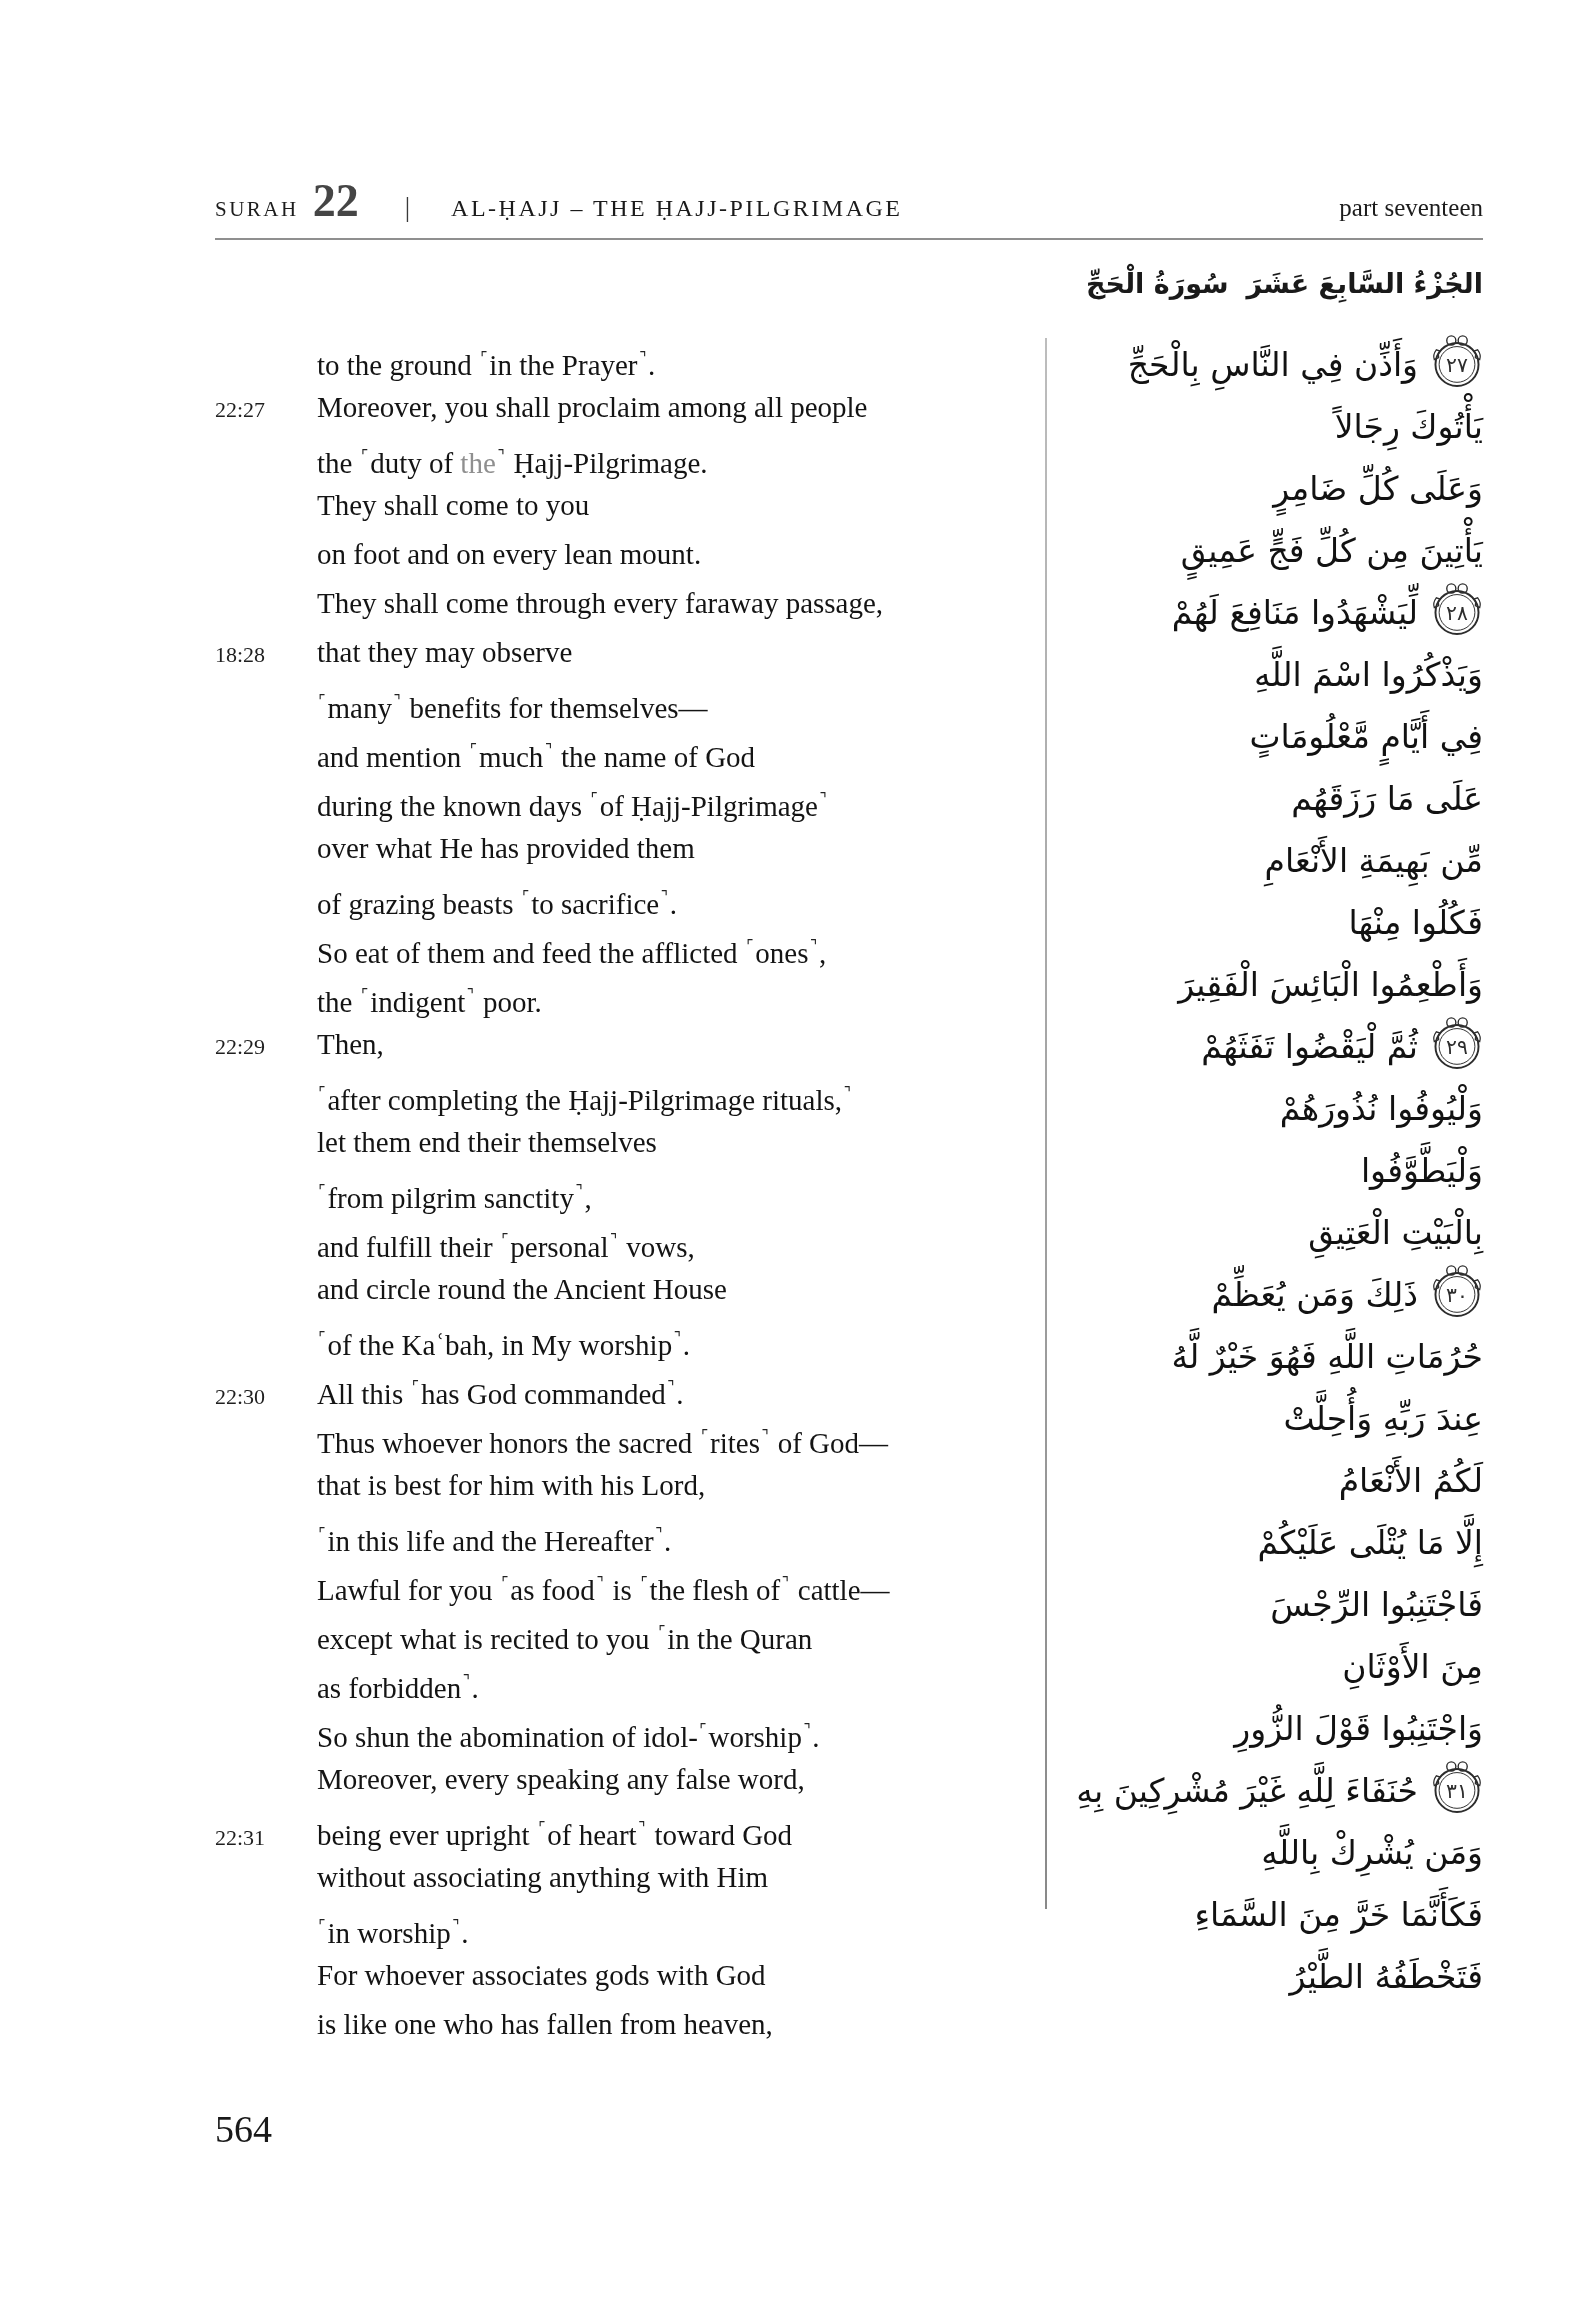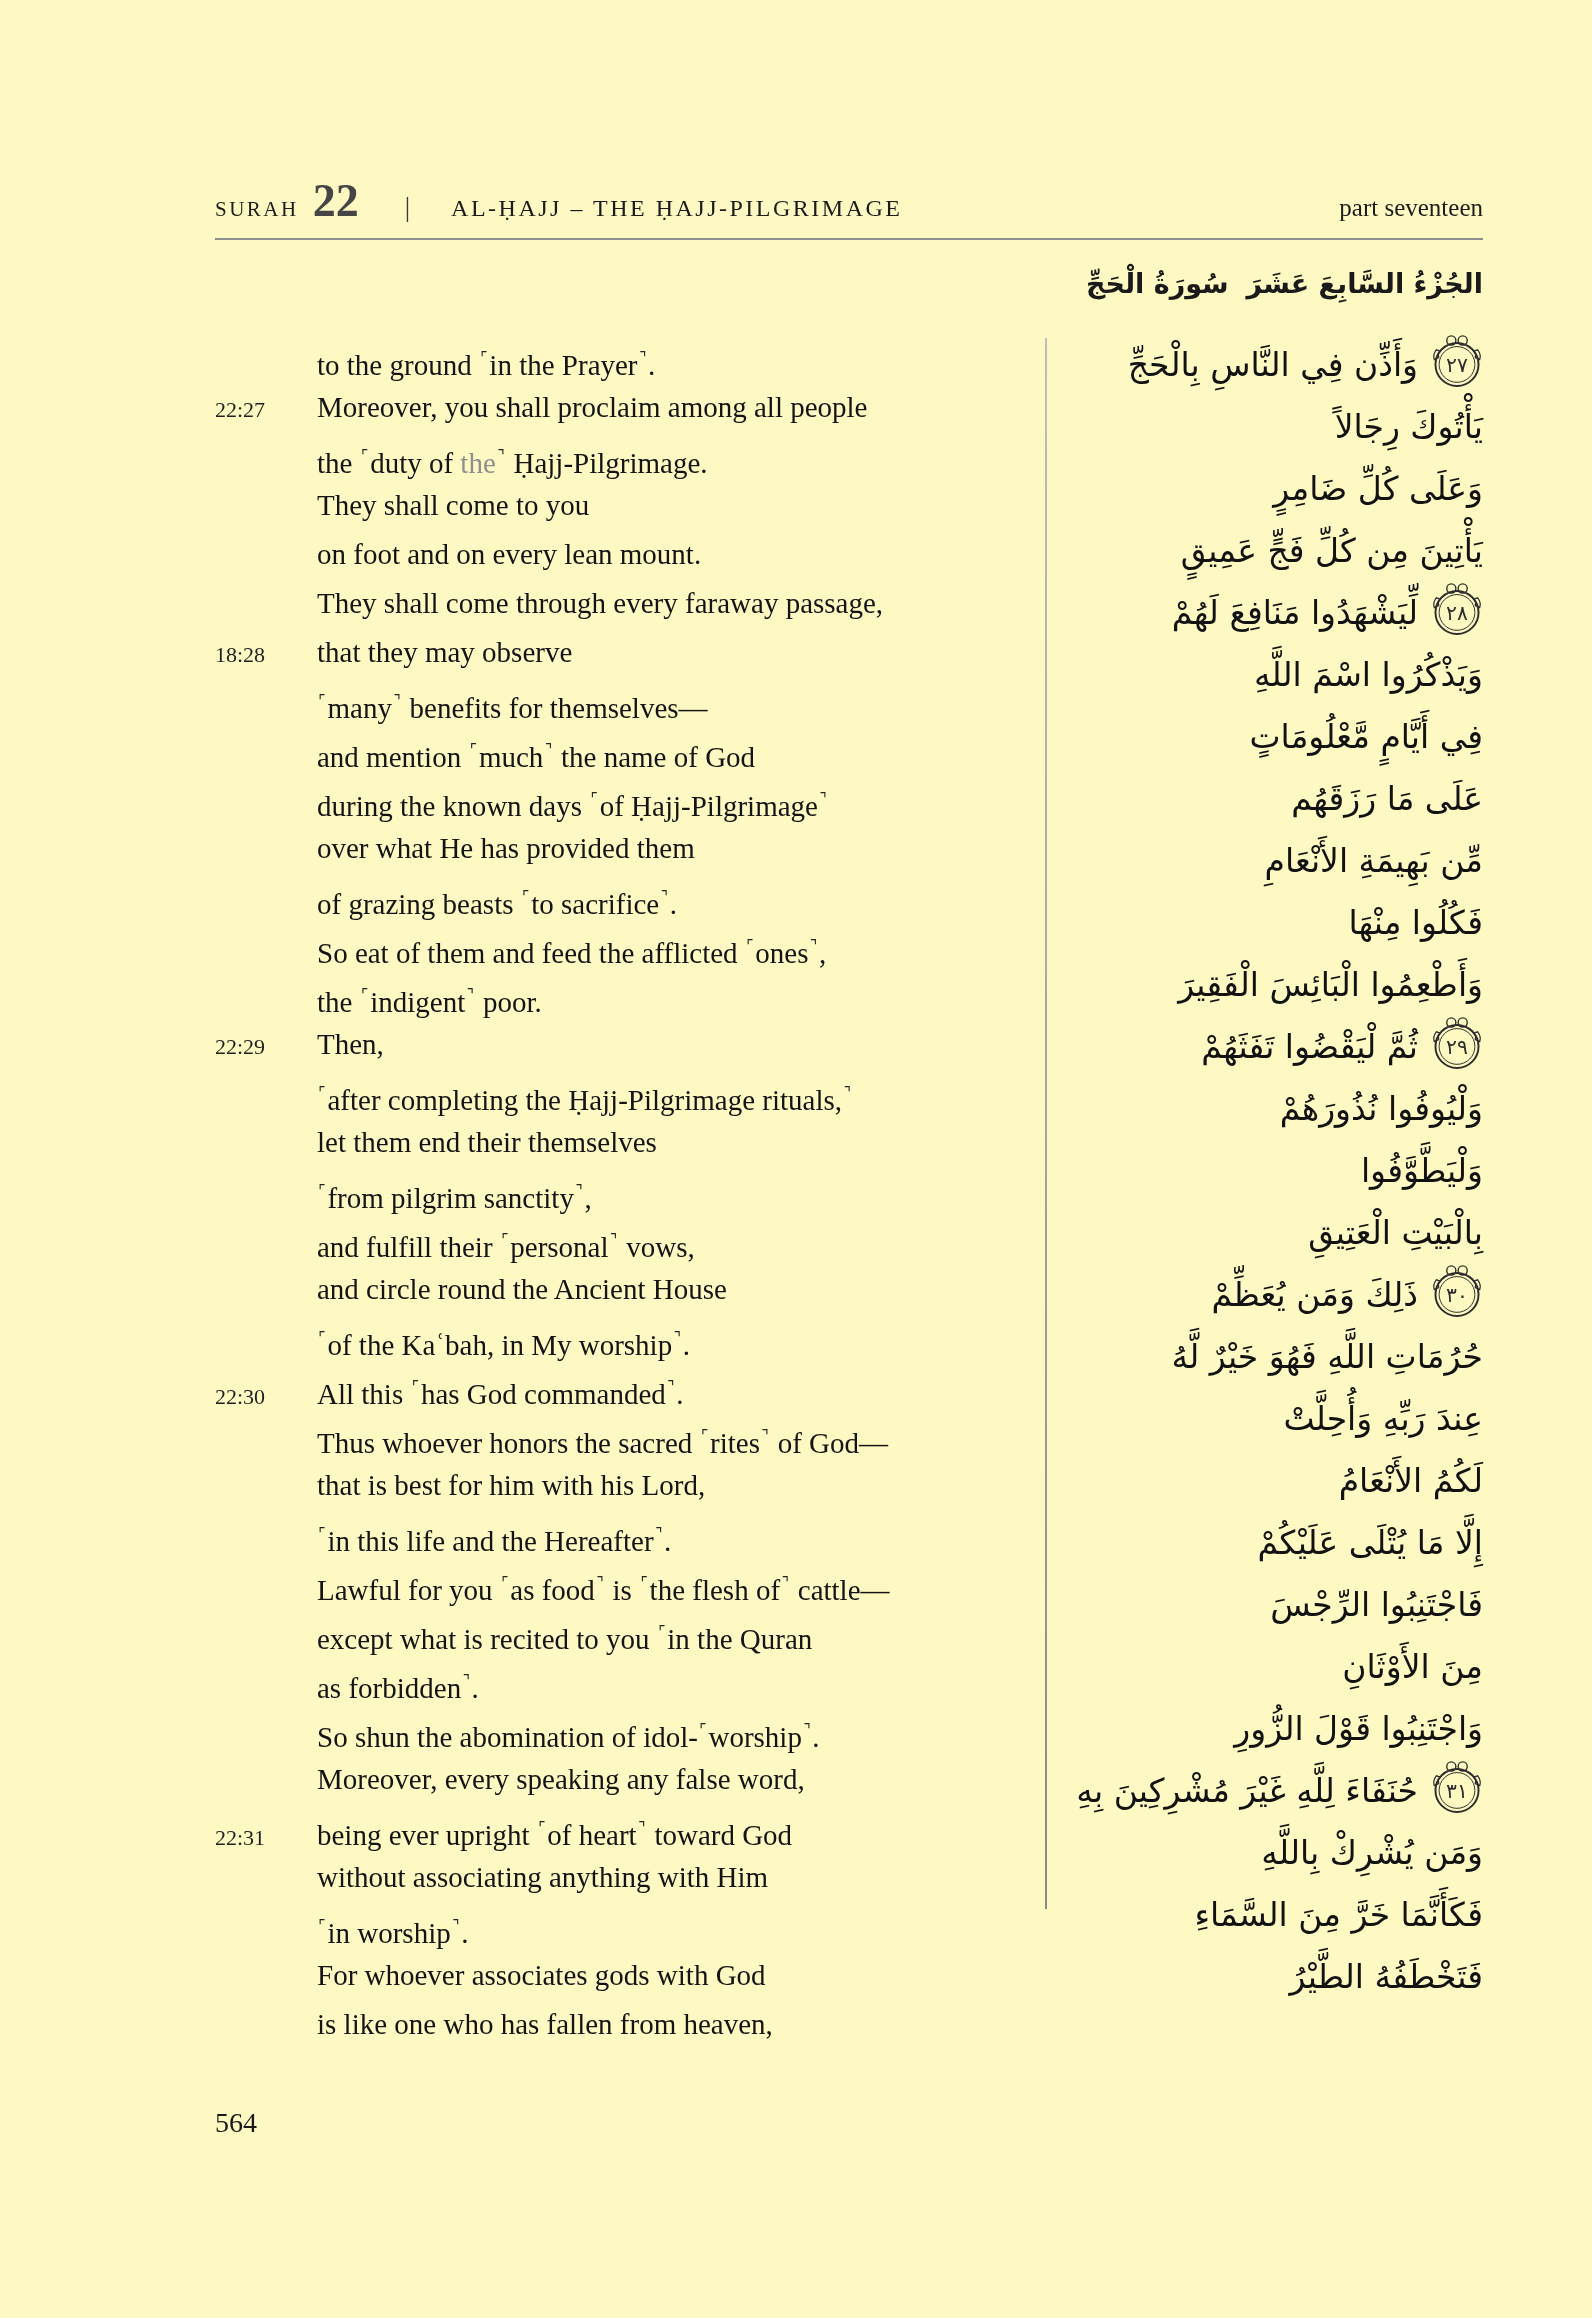--- a/index.html
+++ b/index.html
@@ -1,16 +1,16 @@
 <!DOCTYPE html>
 <html style="font-size:13px"><head>
 <meta charset="utf-8">
 <style>
   html,body{margin:0;padding:0;background:#e8e8e6;}
-  .page{position:relative;width:1592px;height:2319px;background:#fef9c3;overflow:hidden;
+  .page{position:relative;width:1592px;height:2319px;background:#ffffff;overflow:hidden;
         font-family:"Liberation Serif","DejaVu Serif",serif;color:#161616;}
 
   
   .header{position:absolute;left:215px;top:178px;width:1268px;display:flex;align-items:baseline;}
   .surah-label{font-size:21px;letter-spacing:2.5px;color:#1c1c1c;}
   .surah-number{font-size:46px;font-weight:bold;color:#454545;margin-left:14px;line-height:1;}
   .header-sep{margin-left:46px;font-size:27px;color:#3a3a3a;font-weight:normal;}
   .header-title{margin-left:41px;font-size:24px;letter-spacing:2.5px;color:#1b1b1b;}
   .header-part{margin-left:auto;font-size:25px;color:#1c1c1c;}
   .rule{position:absolute;left:215px;top:238px;width:1268px;height:1.6px;background:#8f8f8f;}
@@ -34,21 +34,21 @@
 
   
   .arabic{position:absolute;top:333px;right:109px;width:523px;direction:rtl;}
   .arow{height:62px;display:flex;align-items:center;justify-content:flex-start;
         font-family:"DejaVu Sans",sans-serif;font-size:33px;color:#121212;white-space:nowrap;}
   .artext{line-height:1;}
   .med{flex:0 0 auto;margin-left:13px;transform:translateY(-3.3px);}
   .med svg{display:block;}
 
   
-  .pageno{position:absolute;left:215px;top:2107px;font-size:28px;color:#191919;text-align:right;}
+  .pageno{position:absolute;left:215px;top:2107px;font-size:38px;color:#191919;text-align:right;}
 </style>
 </head>
 <body>
 
 <div class="page">
 
   <div class="header">
     <span class="surah-label">SURAH</span>
     <span class="surah-number">22</span>
     <span class="header-sep">|</span>

